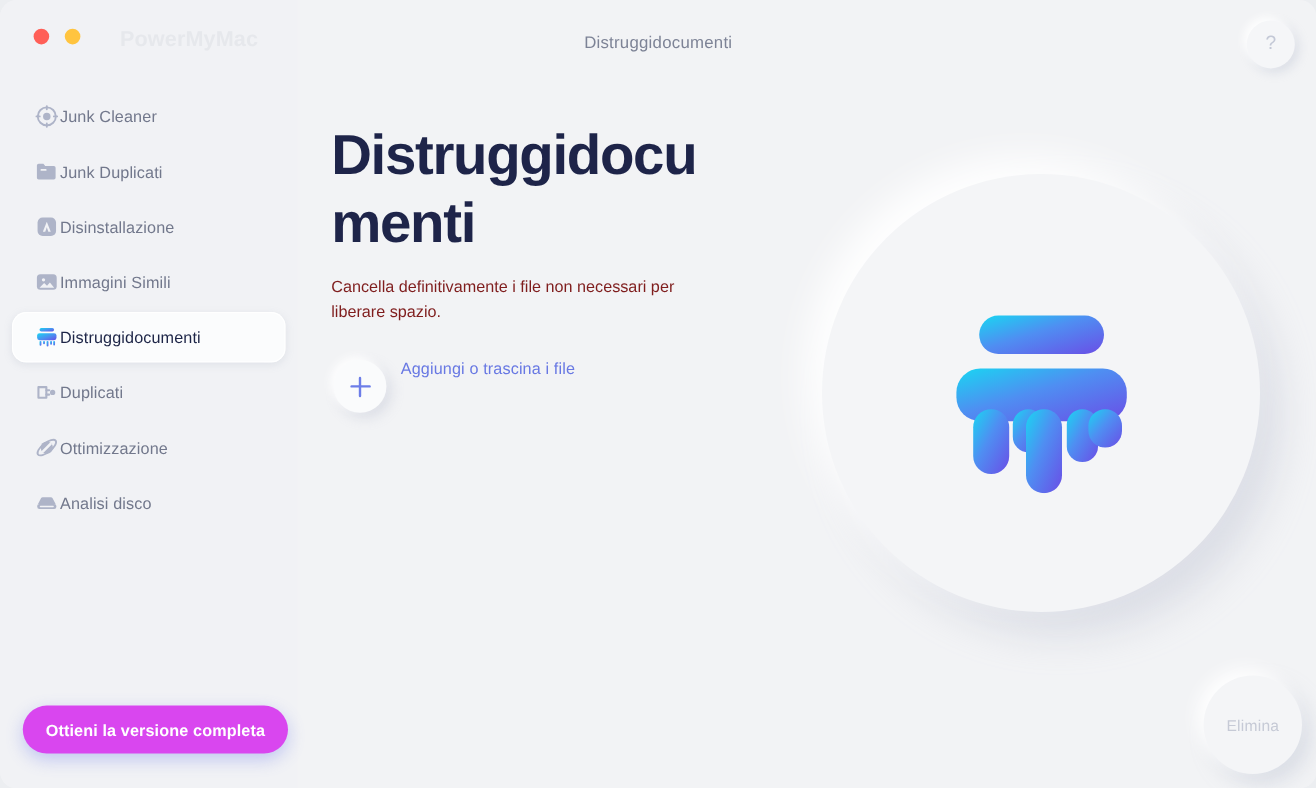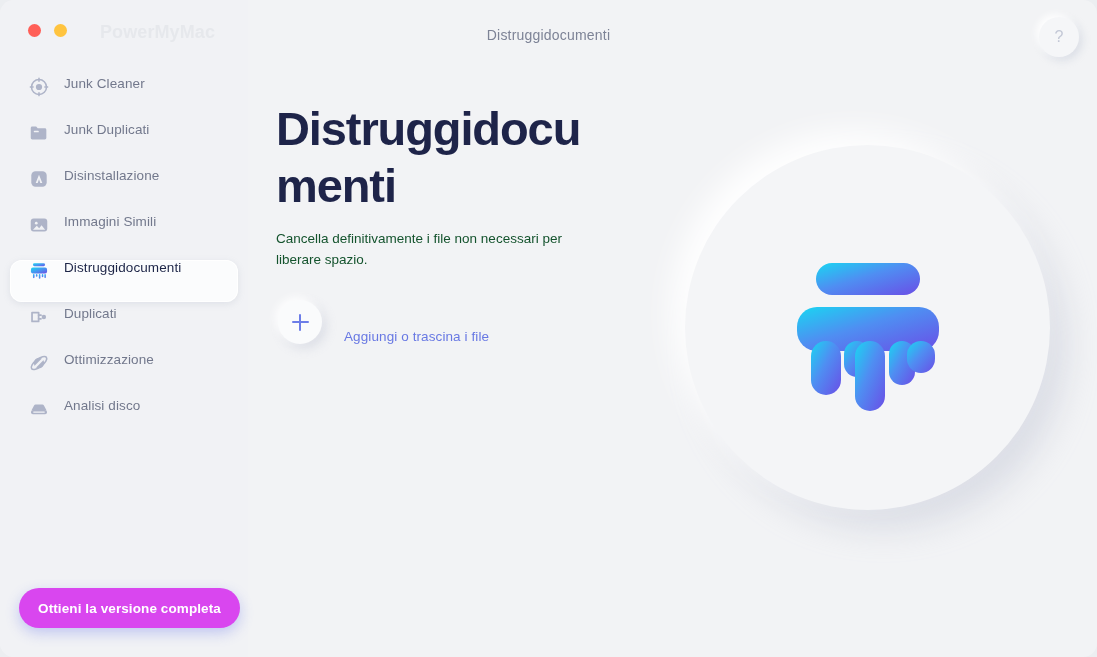--- a/index.html
+++ b/index.html
@@ -53,25 +53,25 @@
 
   .nav {
     position: absolute;
     left: 0; top: 72px;
     width: 248px;
   }
 
   .nav-item {
     position: relative;
     display: flex;
+    align-items: center;
     height: 42px;
     margin: 4px 10px;
     padding: 0 0 0 18px;
     border-radius: 12px;
-    gap: 14px;
     cursor: pointer;
   }
   .nav-item .label {
     font-size: 13.5px;
     color: #72788c;
     letter-spacing: .1px;
     white-space: nowrap;
   }
   .nav-item.active {
     background: #fbfcfd;
@@ -152,29 +152,29 @@
     color: #1e2449;
     word-break: break-all;
   }
 
   .subtitle {
     position: absolute;
     left: 28px; top: 228px;
     width: 300px;
     font-size: 13.5px;
     line-height: 21px;
-    color: #14532d;
+    color: #7f1d1d;
   }
 
   .add-row {
     position: absolute;
     left: 30px; top: 300px;
     display: flex;
-    align-items: flex-end;
-    gap: 22px;
+    align-items: flex-start;
+    gap: 12px;
   }
 
   .add-circle {
     width: 44px; height: 44px;
     border-radius: 50%;
     background: #fafbfc;
     border: none;
     display: flex;
     align-items: center;
     justify-content: center;
@@ -387,15 +387,16 @@
       <rect x="12" y="62" width="142" height="44" rx="20" fill="url(#gbig)"></rect>
       <g fill="url(#gbig)">
         <rect x="26" y="96" width="30" height="54" rx="15"></rect>
         <rect x="59" y="96" width="26" height="36" rx="13"></rect>
         <rect x="70" y="96" width="30" height="70" rx="15"></rect>
         <rect x="104" y="96" width="26" height="44" rx="13"></rect>
         <rect x="122" y="96" width="28" height="32" rx="14"></rect>
       </g>
     </svg>
 
+    <button class="elimina">Elimina</button>
   </main>
 
 </div>
 
 </body></html>

